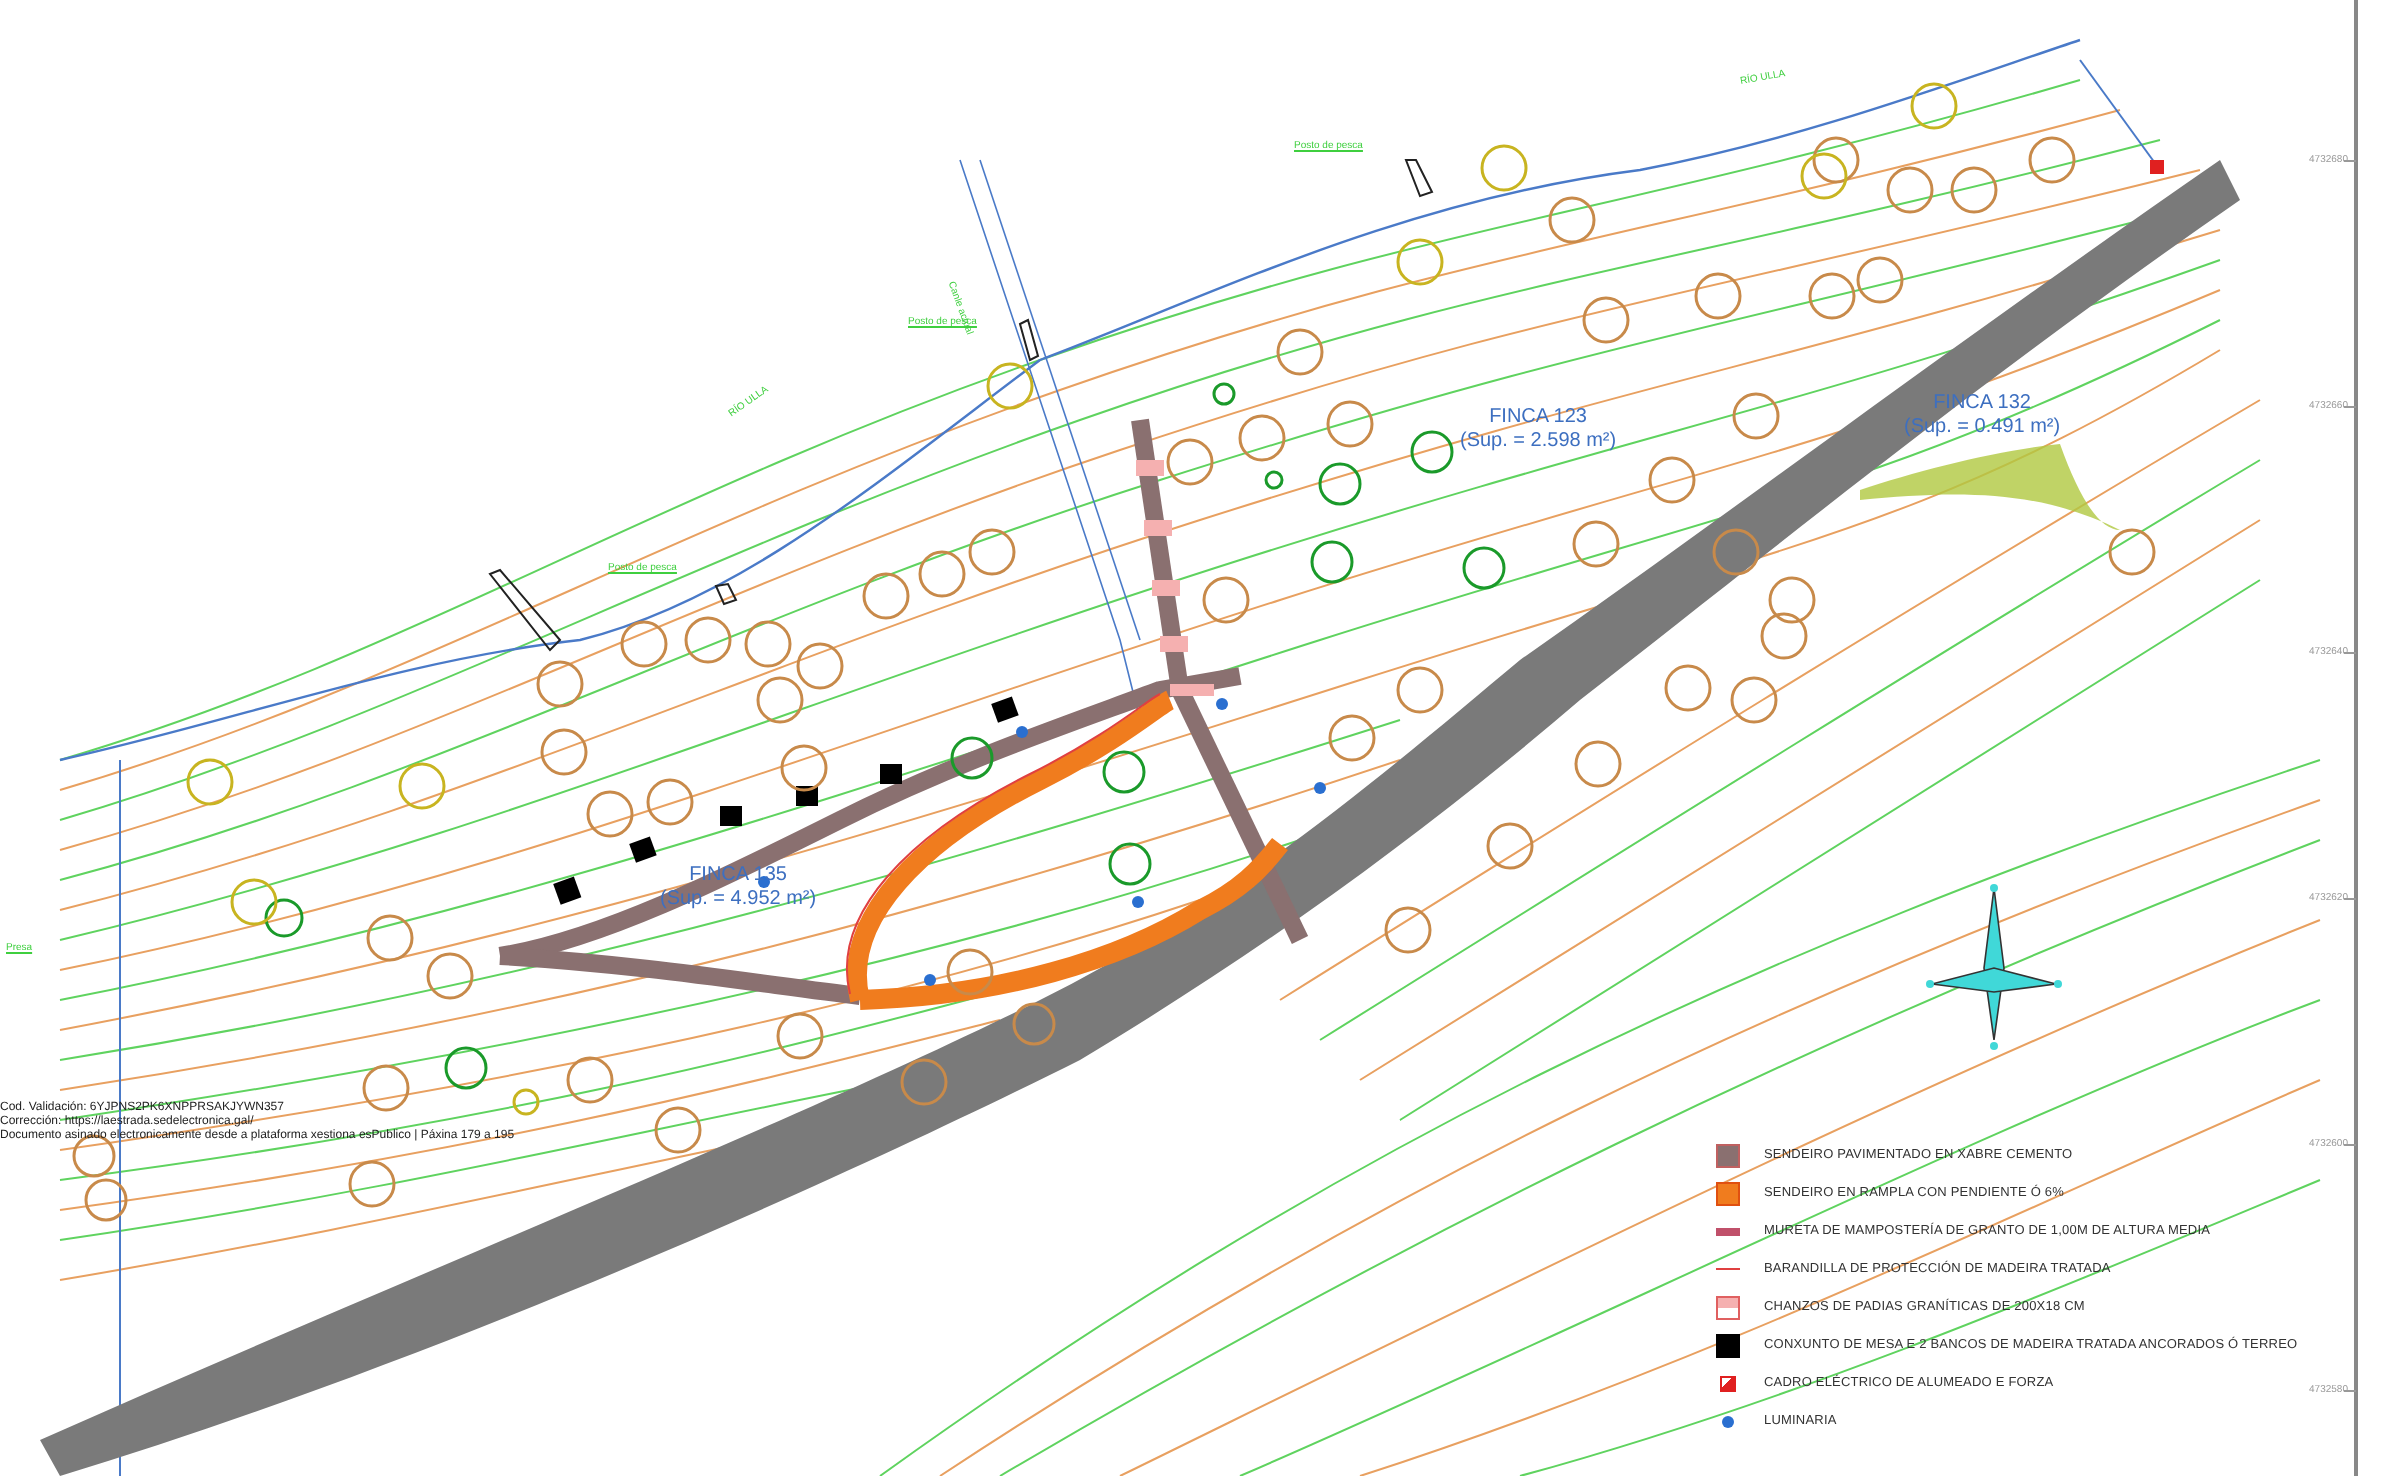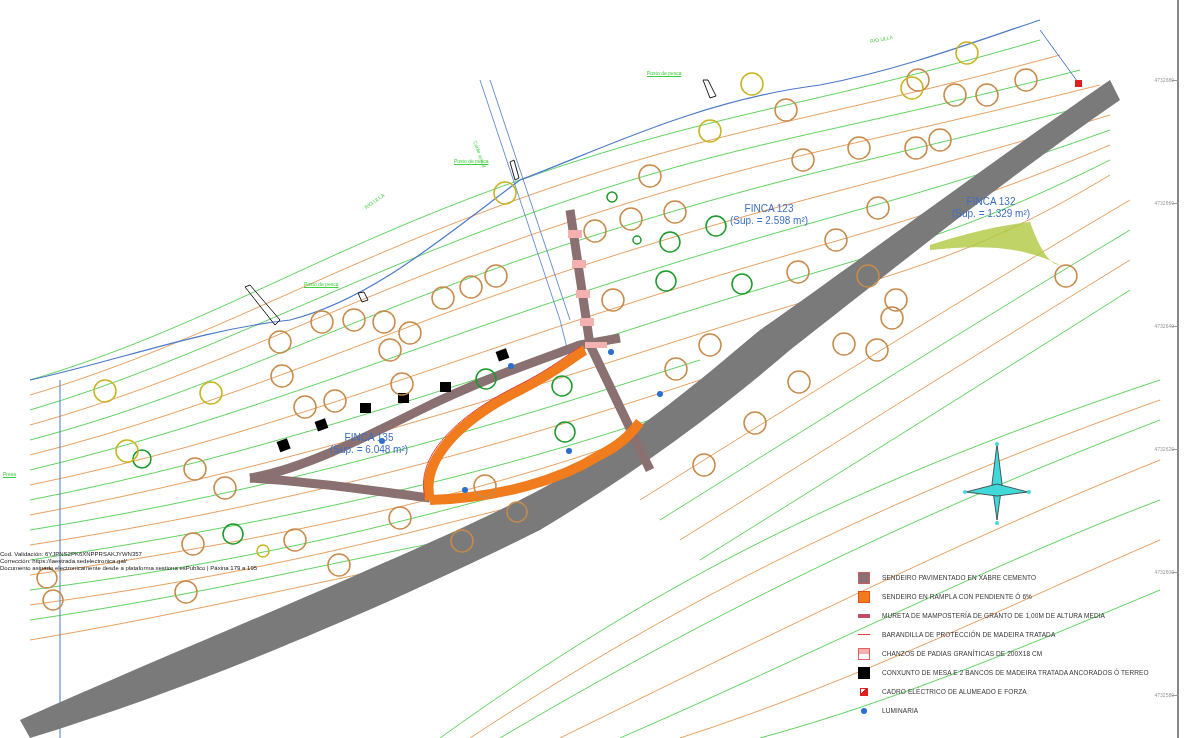--- a/index.html
+++ b/index.html
@@ -204,29 +204,29 @@
 <div class="lbl coord" style="top:692px">4732580</div>
 <div class="tick" style="top:80px"></div>
 <div class="tick" style="top:203px"></div>
 <div class="tick" style="top:326px"></div>
 <div class="tick" style="top:449px"></div>
 <div class="tick" style="top:572px"></div>
 <div class="tick" style="top:695px"></div>
 
 <div class="lbl finca" style="left:330px;top:432px">
   <div>FINCA 135</div>
-  <div>(Sup. = 6.048 m²)</div>
+  <div>(Sup. = 4.952 m²)</div>
 </div>
 <div class="lbl finca" style="left:730px;top:203px">
   <div>FINCA 123</div>
   <div>(Sup. = 2.598 m²)</div>
 </div>
 <div class="lbl finca" style="left:952px;top:196px">
   <div>FINCA 132</div>
-  <div>(Sup. = 1.329 m²)</div>
+  <div>(Sup. = 0.491 m²)</div>
 </div>
 
 <div class="lbl river" style="left:870px;top:36px;transform:rotate(-10deg)">RÍO ULLA</div>
 <div class="lbl river" style="left:363px;top:198px;transform:rotate(-35deg)">RÍO ULLA</div>
 <div class="lbl green-lbl" style="left:647px;top:70px">Posto de pesca</div>
 <div class="lbl green-lbl" style="left:454px;top:158px">Posto de pesca</div>
 <div class="lbl green-lbl" style="left:304px;top:281px">Posto de pesca</div>
 <div class="lbl green-lbl" style="left:3px;top:471px">Presa</div>
 <div class="lbl river" style="left:478px;top:140px;transform:rotate(70deg);transform-origin:left top">Canle actual</div>
 

